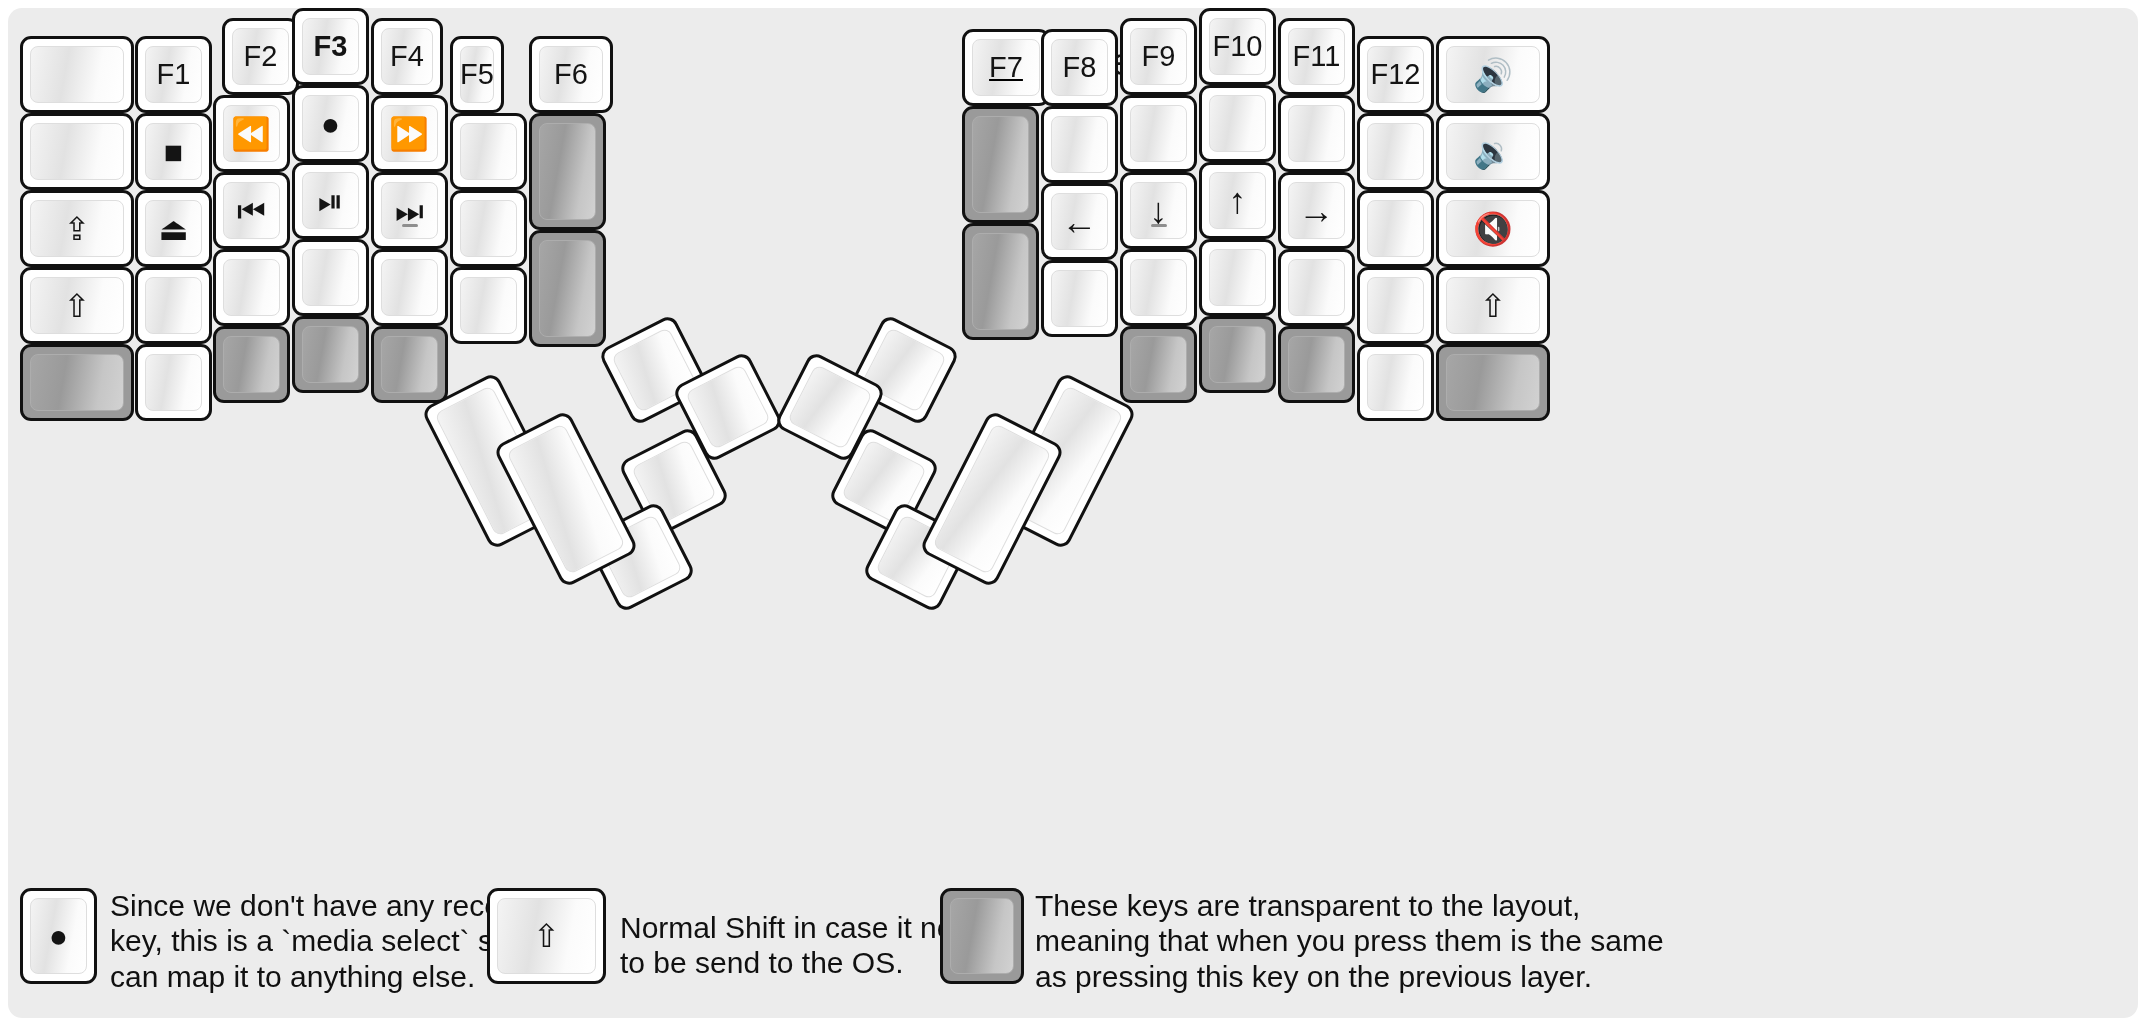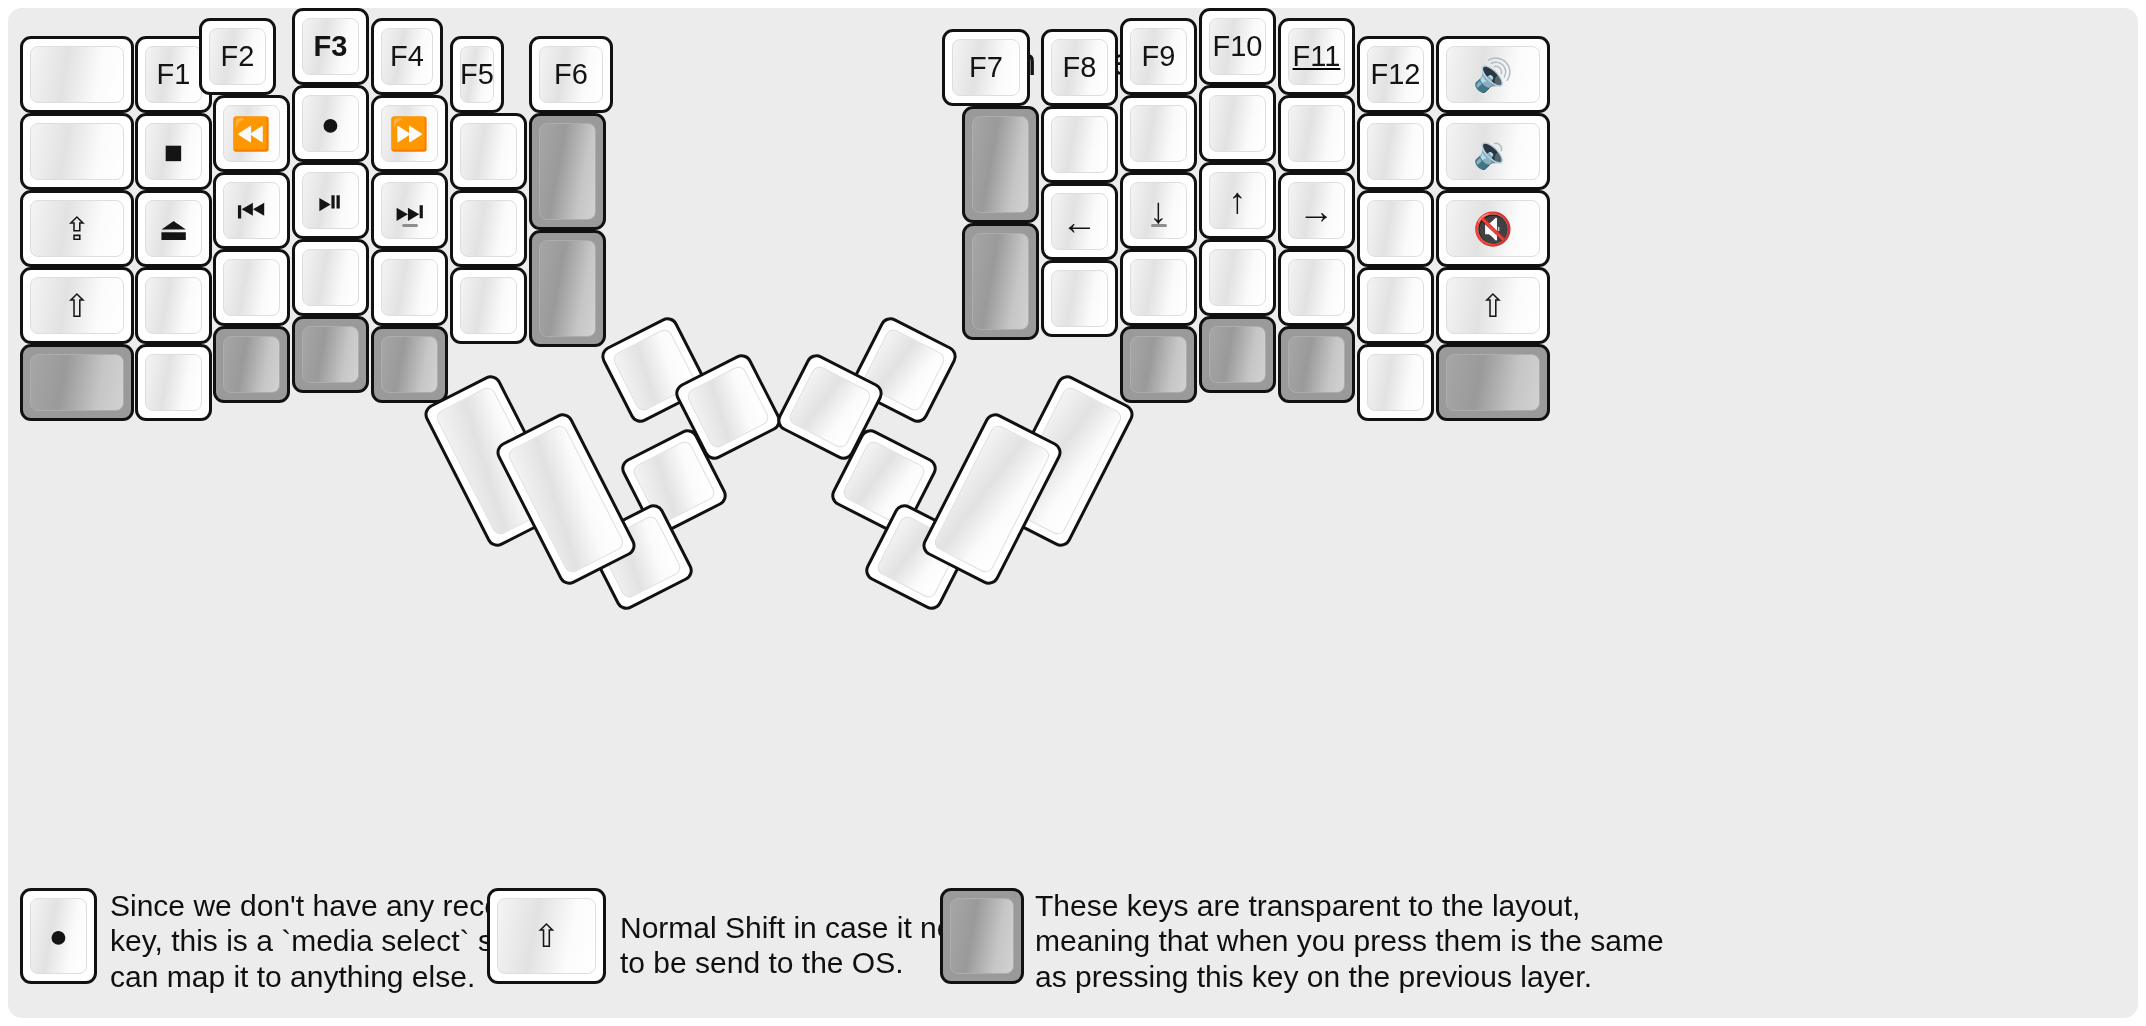--- a/index.html
+++ b/index.html
@@ -145,21 +145,21 @@
         <div class="top">
           <span class="lbl sym">⏏</span>
         </div>
       </div>
       <div class="key" style="left: 135px; top: 267px; width: 77px; height: 77px;">
         <div class="top"></div>
       </div>
       <div class="key" style="left: 135px; top: 344px; width: 77px; height: 77px;">
         <div class="top"></div>
       </div>
-      <div class="key" style="left: 199px; top: 18px; width: 77px; height: 77px;">
+      <div class="key" style="left: 222px; top: 18px; width: 77px; height: 77px;">
         <div class="top">
           <span class="lbl">F2</span>
         </div>
       </div>
       <div class="key" style="left: 213px; top: 95px; width: 77px; height: 77px;">
         <div class="top">
           <span class="lbl sym">⏪</span>
         </div>
       </div>
       <div class="key" style="left: 213px; top: 172px; width: 77px; height: 77px;">
@@ -254,21 +254,21 @@
         <div class="top"></div>
       </div>
       <div class="key" style="left: 452px; top: 382px; width: 84px; height: 158px; transform: rotate(-27deg);">
         <div class="top"></div>
       </div>
       <div class="key" style="left: 524px; top: 420px; width: 84px; height: 158px; transform: rotate(-27deg);">
         <div class="top"></div>
       </div>
     </div>
   <div id="right-half">
-      <div class="key" style="left: 942px; top: 29px; width: 88px; height: 77px;">
+      <div class="key" style="left: 962px; top: 29px; width: 88px; height: 77px; text-decoration: underline;">
         <div class="top">
           <span class="lbl">F7</span>
         </div>
       </div>
       <div class="key trans" style="left: 962px; top: 106px; width: 77px; height: 117px;">
         <div class="top"></div>
       </div>
       <div class="key trans" style="left: 962px; top: 223px; width: 77px; height: 117px;">
         <div class="top"></div>
       </div>
@@ -320,21 +320,21 @@
         <div class="top">
           <span class="lbl arr">↑</span>
         </div>
       </div>
       <div class="key" style="left: 1199px; top: 239px; width: 77px; height: 77px;">
         <div class="top"></div>
       </div>
       <div class="key trans" style="left: 1199px; top: 316px; width: 77px; height: 77px;">
         <div class="top"></div>
       </div>
-      <div class="key" style="left: 1278px; top: 18px; width: 77px; height: 77px; text-decoration: underline;">
+      <div class="key" style="left: 1278px; top: 18px; width: 77px; height: 77px;">
         <div class="top">
           <span class="lbl">F11</span>
         </div>
       </div>
       <div class="key" style="left: 1278px; top: 95px; width: 77px; height: 77px;">
         <div class="top"></div>
       </div>
       <div class="key" style="left: 1278px; top: 172px; width: 77px; height: 77px;">
         <div class="top">
           <span class="lbl arr">→</span>

